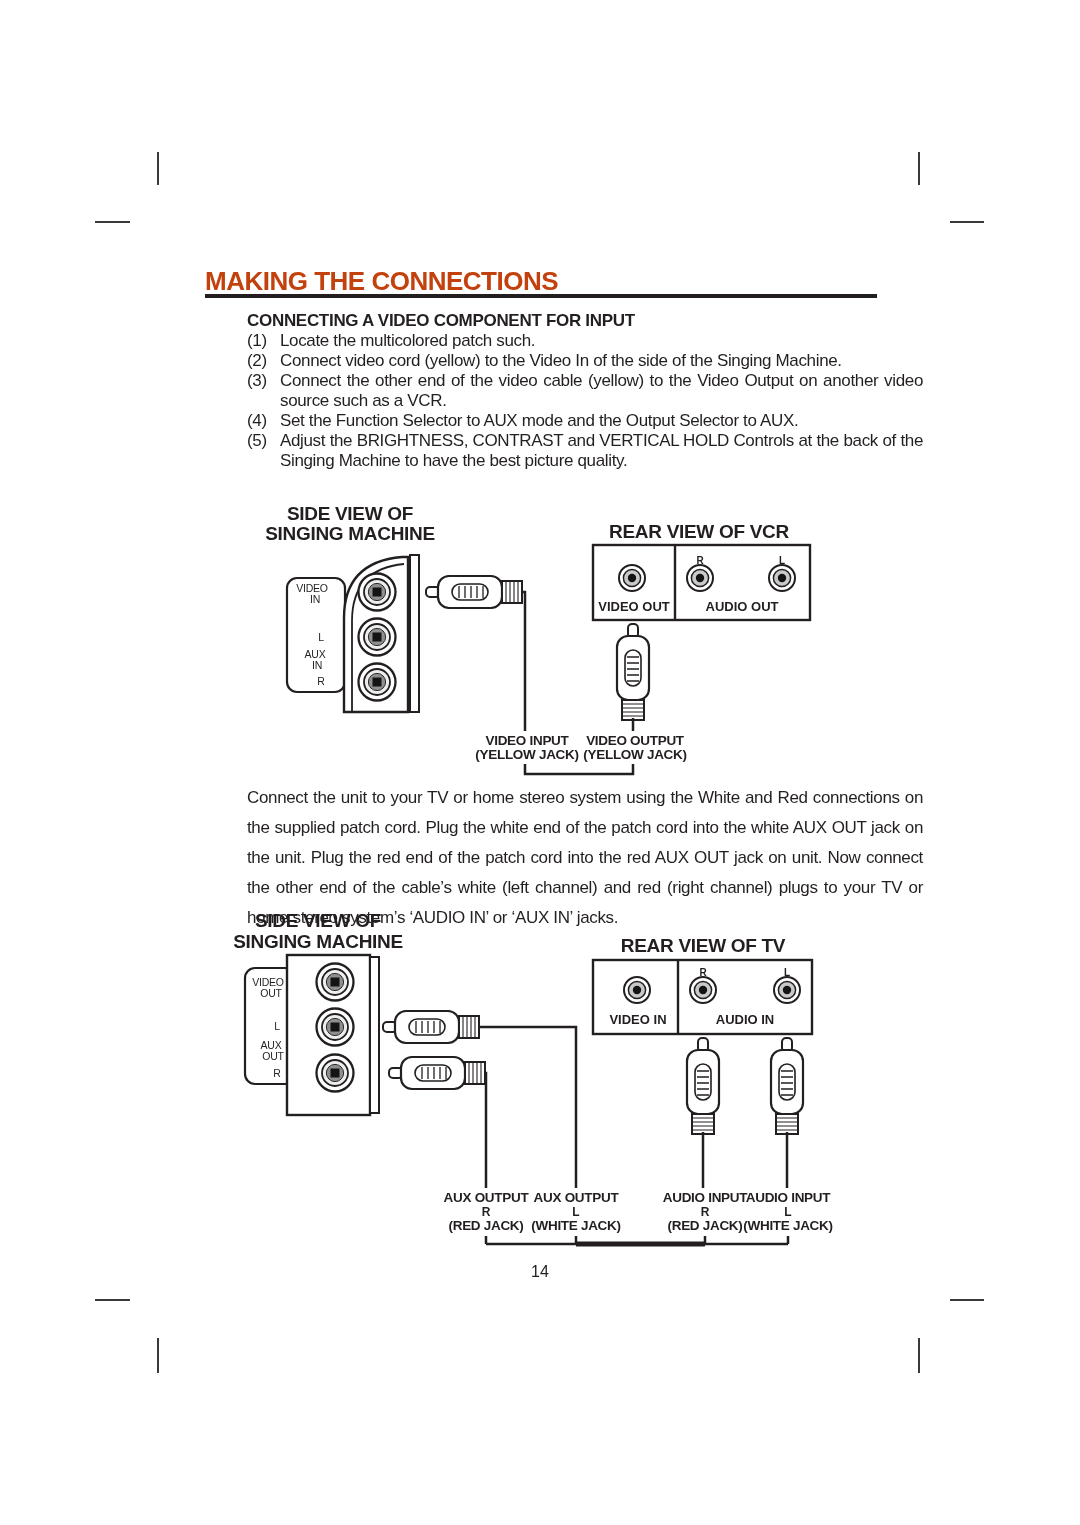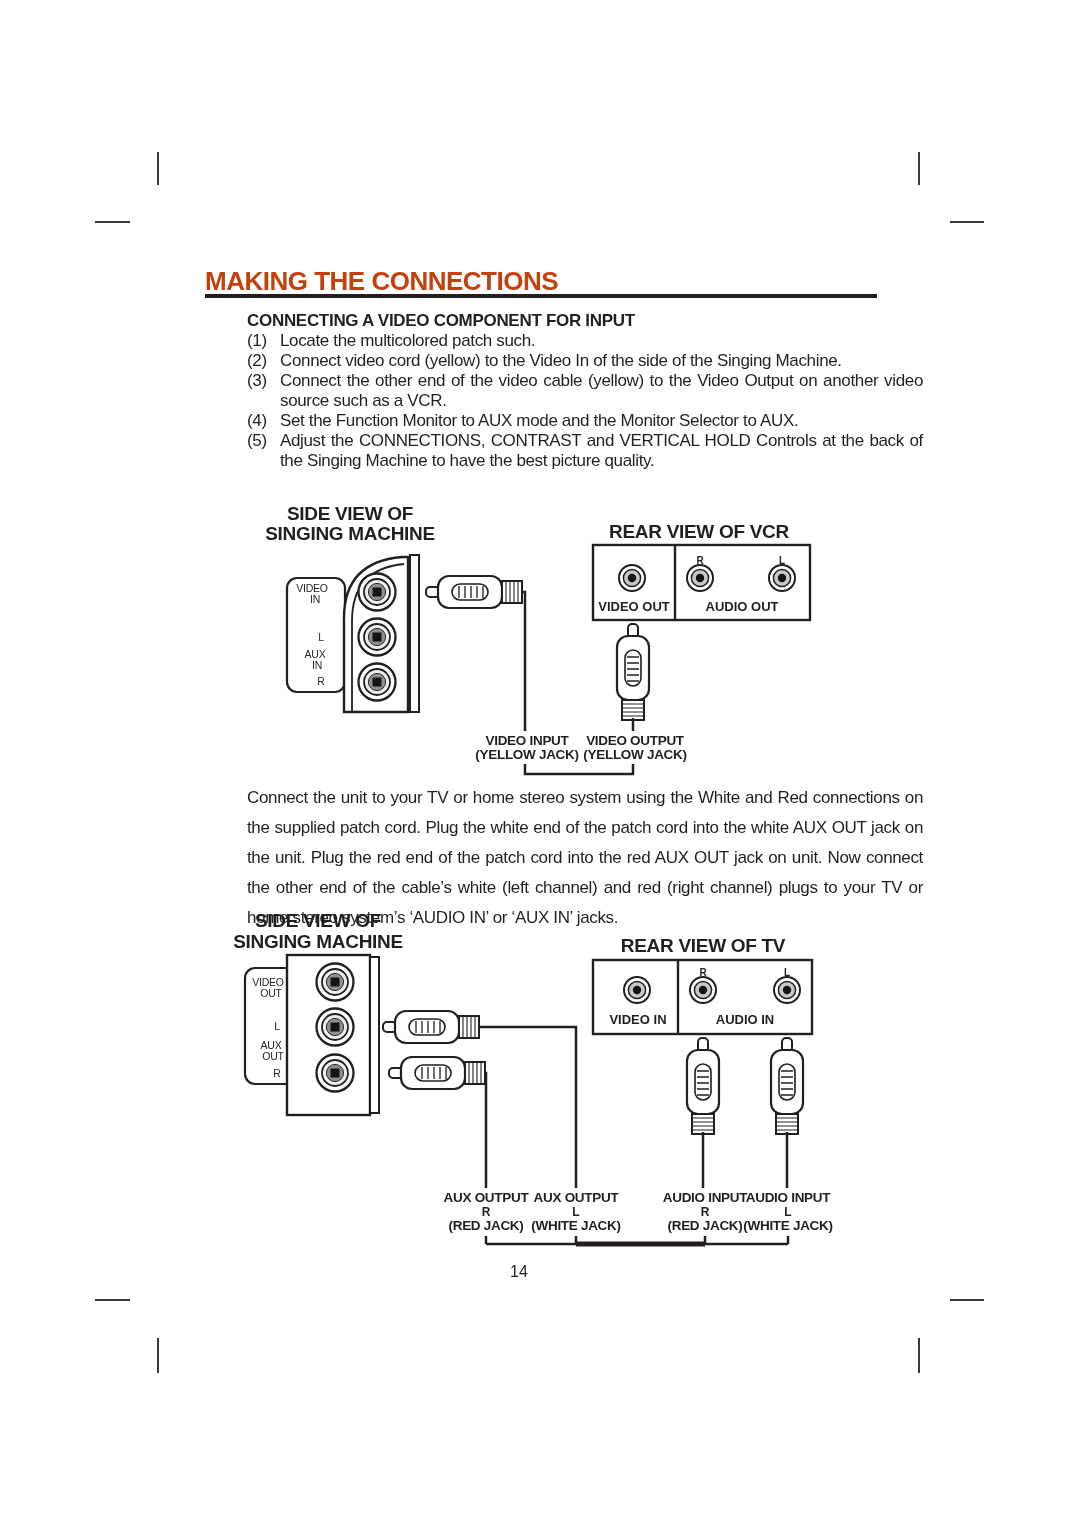--- a/index.html
+++ b/index.html
@@ -26,21 +26,21 @@
   svg text{fill:#231f20;font-family:"Liberation Sans","DejaVu Sans",sans-serif;}
   .dg{position:absolute;left:205px;}
   .dg1{top:500px;}
   .dg2{top:900px;}
   .t-big{font-size:19px;font-weight:bold;letter-spacing:-0.3px;}
   .t-box{font-size:13px;font-weight:bold;}
   .t-rl{font-size:10px;font-weight:bold;}
   .t-plate{font-size:10.5px;letter-spacing:-0.2px;}
   .t-call{font-size:13.5px;font-weight:bold;letter-spacing:-0.3px;}
   .t-call2{font-size:12px;font-weight:bold;}
-  .pagenum{position:absolute;left:510px;top:1263px;width:60px;text-align:left;font-size:16px;color:#231f20;}
+  .pagenum{position:absolute;left:510px;top:1263px;width:60px;text-align:center;font-size:16px;color:#231f20;}
 </style>
 </head>
 <body>
 
 <div class="page">
 
   <div class="crop" style="left:157px;top:152px;width:2px;height:33px;"></div>
   <div class="crop" style="left:95px;top:221px;width:35px;height:2px;"></div>
   <div class="crop" style="left:918px;top:152px;width:2px;height:33px;"></div>
   <div class="crop" style="left:950px;top:221px;width:34px;height:2px;"></div>
@@ -62,25 +62,25 @@
       <div class="step">
         <span class="num">(2)</span>
         <span class="txt">Connect video cord (yellow) to the Video In of the side of the Singing Machine.</span>
       </div>
       <div class="step">
         <span class="num">(3)</span>
         <span class="txt">Connect the other end of the video cable (yellow) to the Video Output on another video source such as a VCR.</span>
       </div>
       <div class="step">
         <span class="num">(4)</span>
-        <span class="txt">Set the Function Monitor to AUX mode and the Monitor Selector to AUX.</span>
+        <span class="txt">Set the Function Selector to AUX mode and the Output Selector to AUX.</span>
       </div>
       <div class="step">
         <span class="num">(5)</span>
-        <span class="txt">Adjust the CONNECTIONS, CONTRAST and VERTICAL HOLD Controls at the back of the Singing Machine to have the best picture quality.</span>
+        <span class="txt">Adjust the BRIGHTNESS, CONTRAST and VERTICAL HOLD Controls at the back of the Singing Machine to have the best picture quality.</span>
       </div>
     </div>
   </div>
 
   <svg class="dg dg1" width="670" height="300" viewBox="0 0 670 300">
     <defs>
       <g id="jackL">
         <circle r="18.5" fill="#ffffff" stroke="#231f20" stroke-width="2.3"></circle>
         <circle r="13" fill="#ededed" stroke="#231f20" stroke-width="1.8"></circle>
         <circle r="8.6" fill="#8f8f8f" stroke="#2a2a2a" stroke-width="1"></circle>

